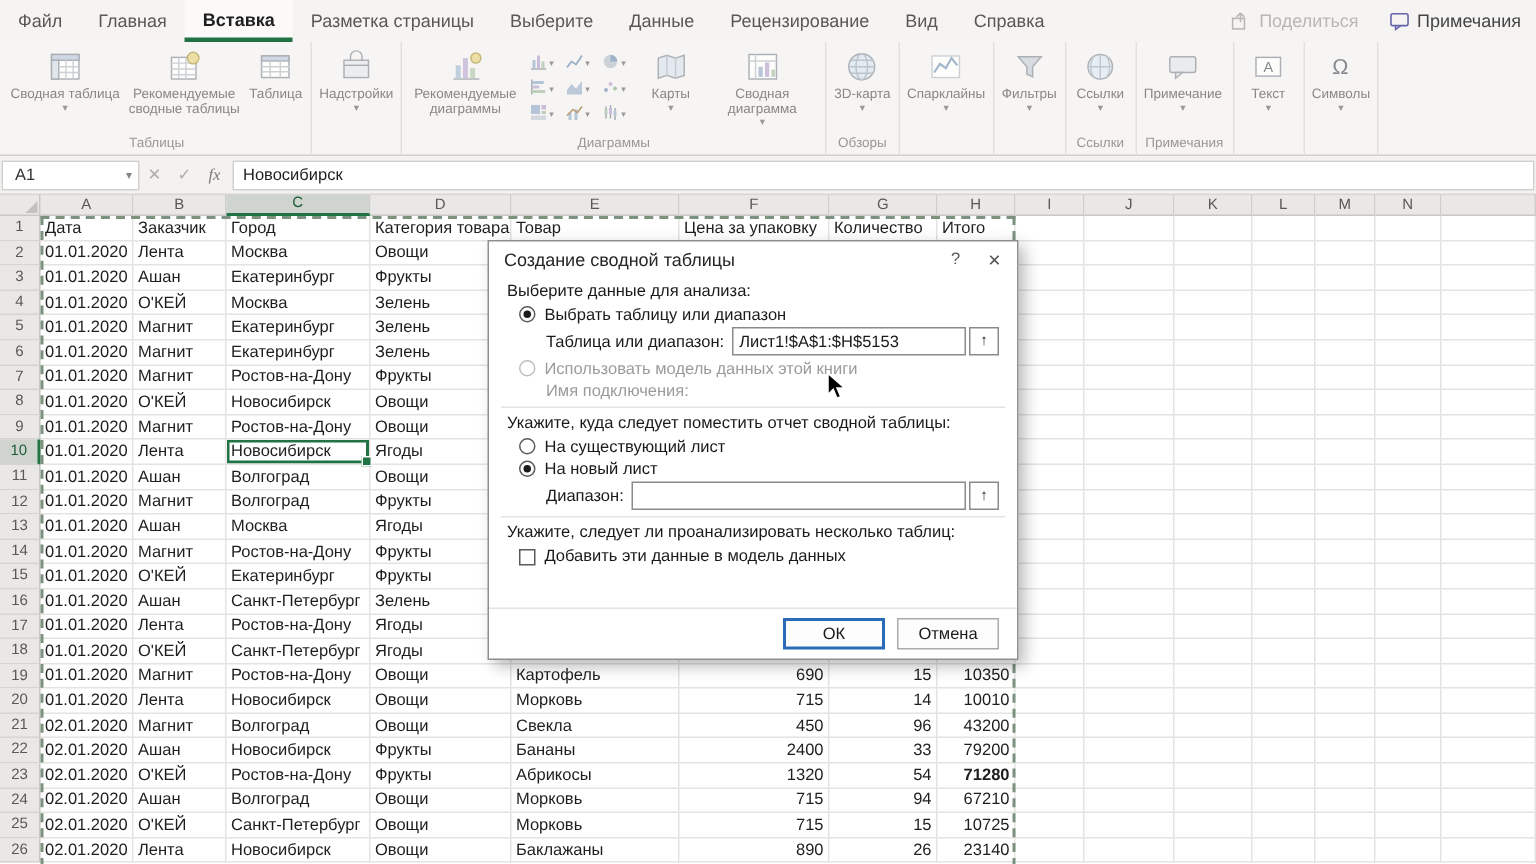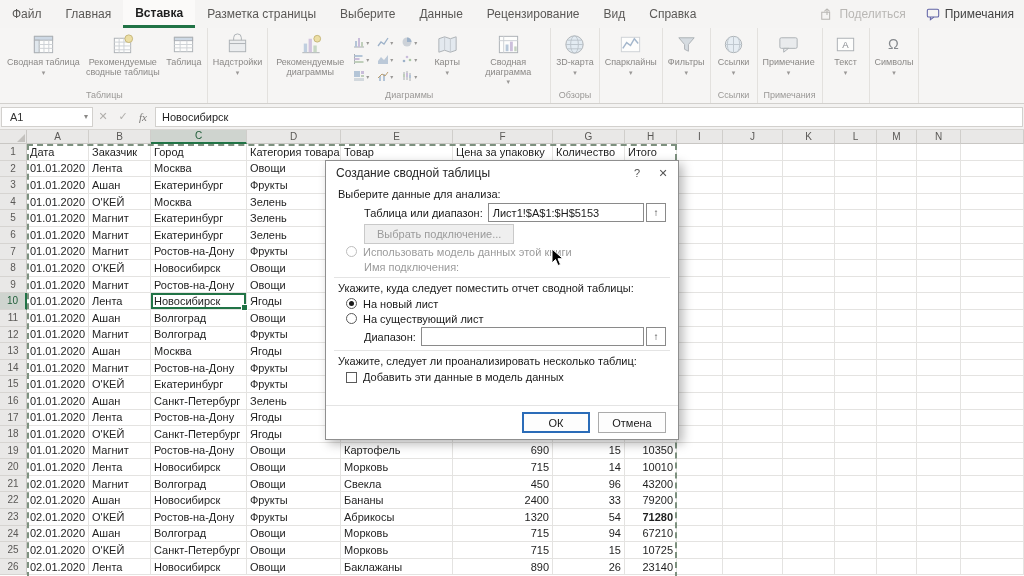--- a/index.html
+++ b/index.html
@@ -874,46 +874,47 @@
     </div>
 
   <div class="dialog">
     <div class="dlg-title">
       <span class="ttext">Создание сводной таблицы</span>
       <span class="dlg-tbtn">?</span>
       <span class="dlg-tbtn">✕</span>
     </div>
     <div class="dlg-body">
       <div class="dsec">Выберите данные для анализа:</div>
+      <div class="drow">
+        <span class="radio sel"></span>
+        <span>Выбрать таблицу или диапазон</span>
+      </div>
       <div class="dinput-row">
         <span>Таблица или диапазон:</span>
         <span class="dlg-input">
             <span>Лист1!$A$1:$H$5153</span>
           </span>
         <span class="picker">
             <span>↑</span>
           </span>
       </div>
-      <div class="dinput-row">
-        <span class="dis-btn">Выбрать подключение...</span>
-      </div>
       <div class="drow">
         <span class="radio dis"></span>
         <span class="dis-text">Использовать модель данных этой книги</span>
       </div>
       <div class="drow sub dis-text">Имя подключения:</div>
       <div class="dsep"></div>
       <div class="dsec">Укажите, куда следует поместить отчет сводной таблицы:</div>
       <div class="drow">
+        <span class="radio"></span>
+        <span>На существующий лист</span>
+      </div>
+      <div class="drow">
         <span class="radio sel"></span>
         <span>На новый лист</span>
-      </div>
-      <div class="drow">
-        <span class="radio"></span>
-        <span>На существующий лист</span>
       </div>
       <div class="dinput-row">
         <span>Диапазон:</span>
         <span class="dlg-input short">
             <span></span>
           </span>
         <span class="picker">
             <span>↑</span>
           </span>
       </div>

